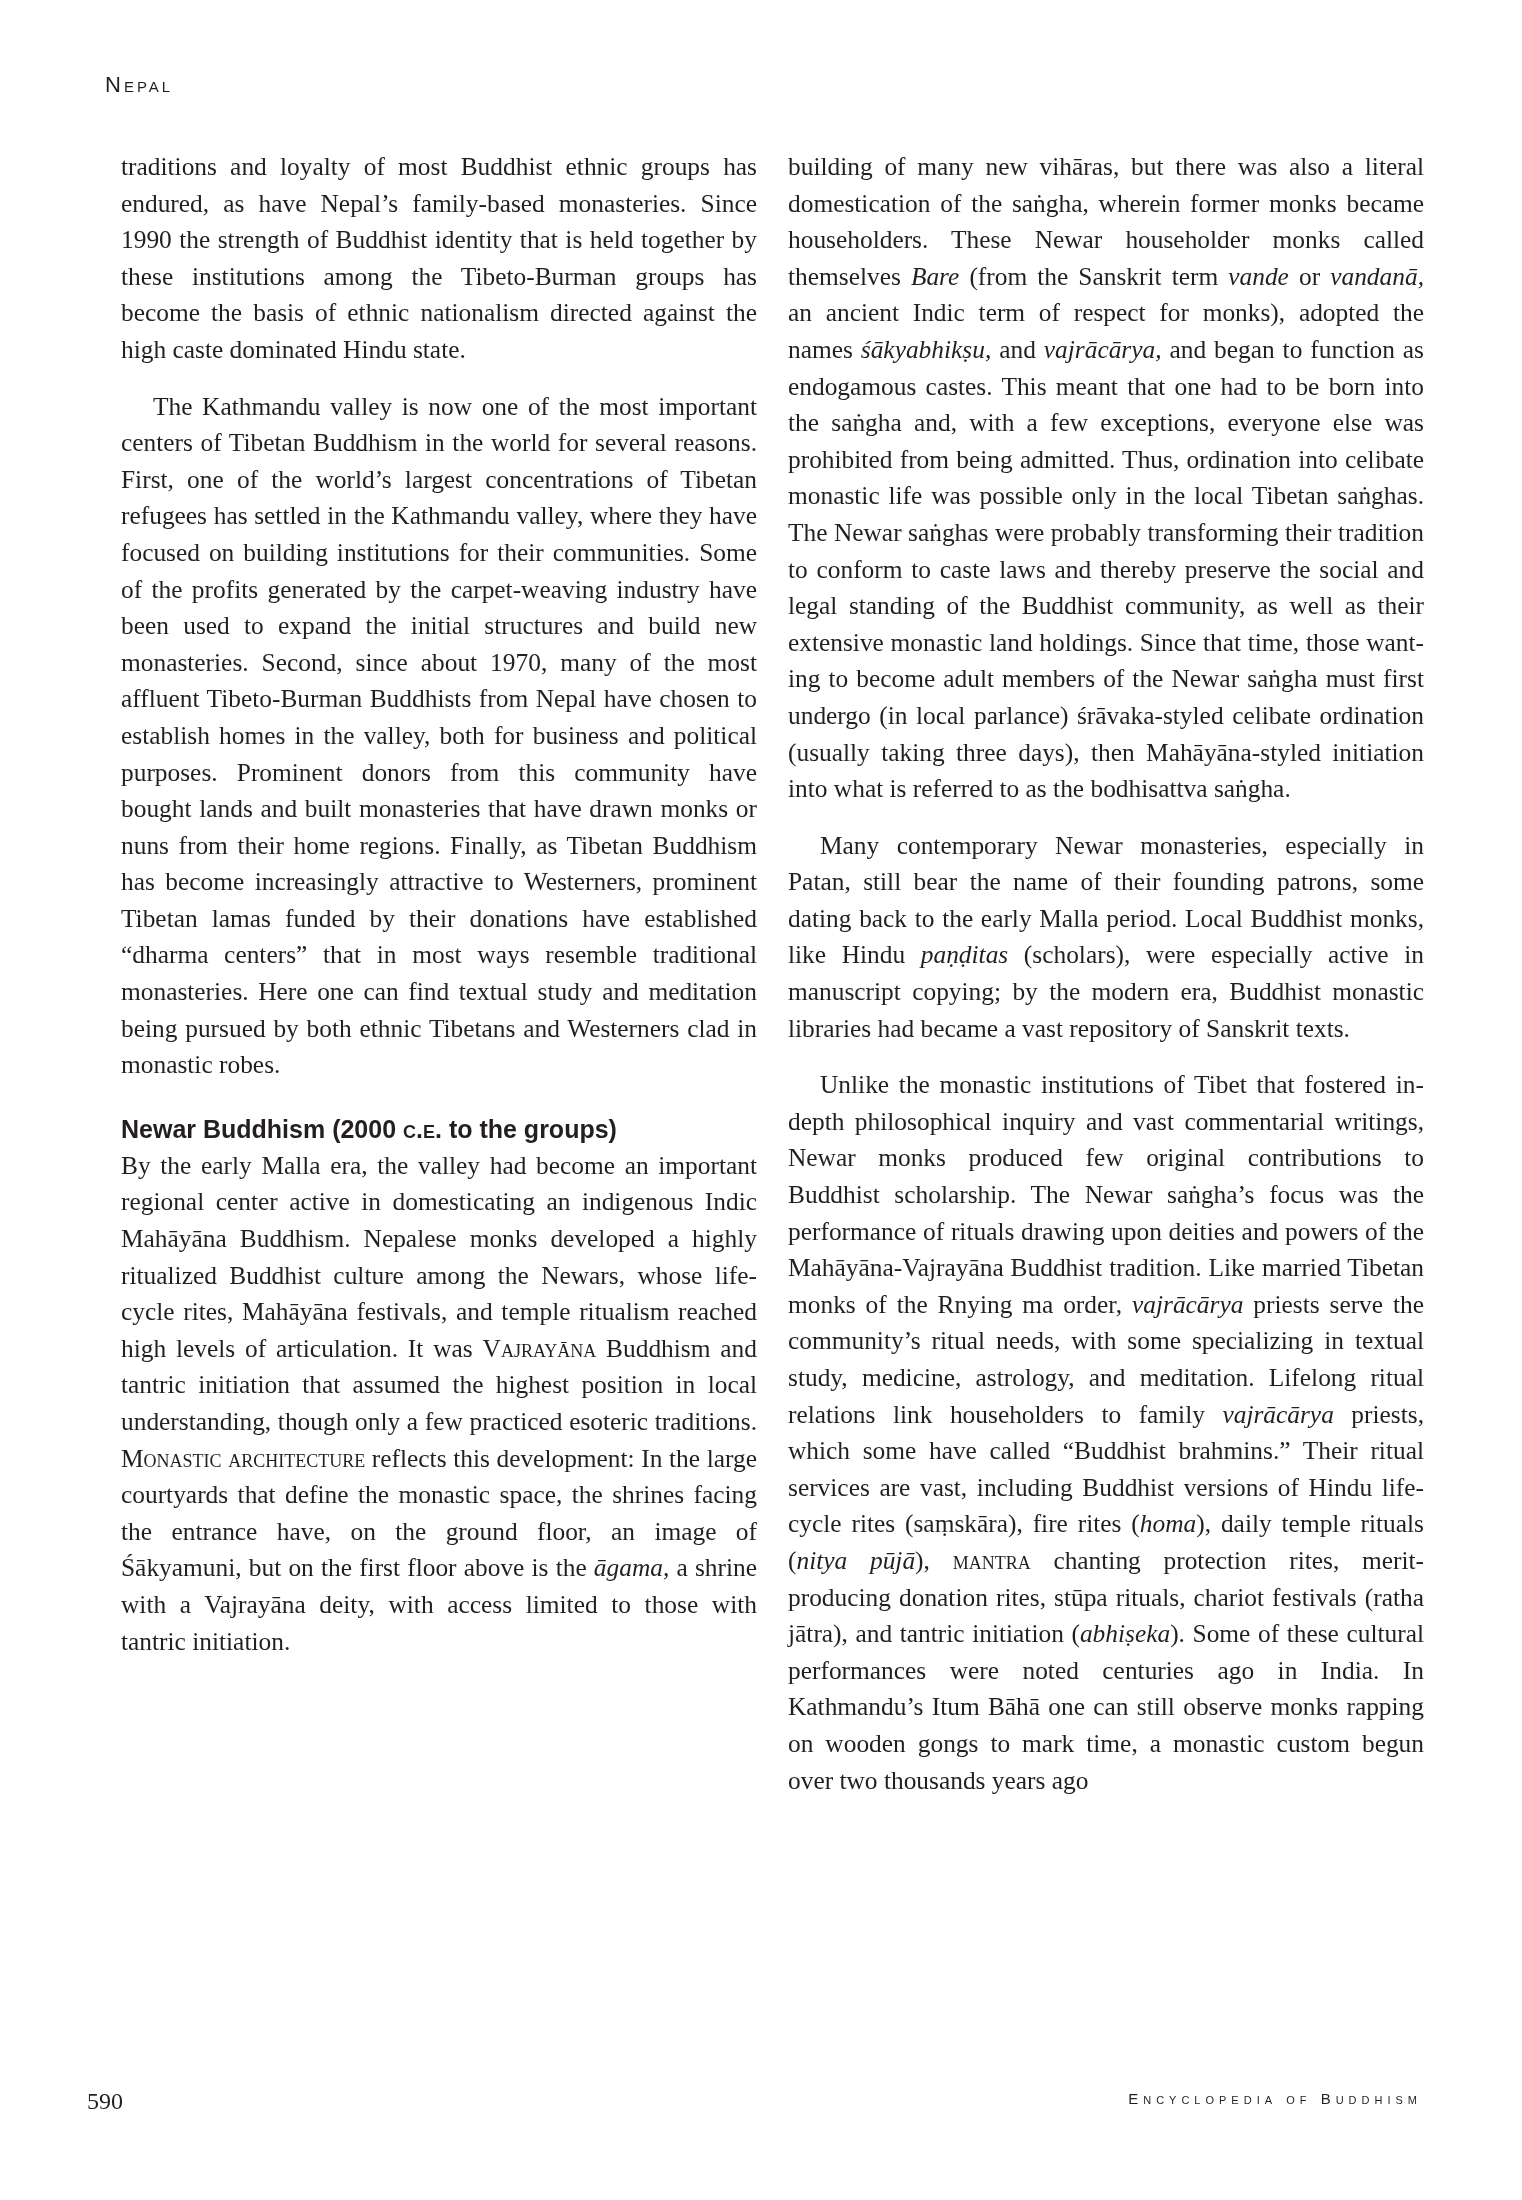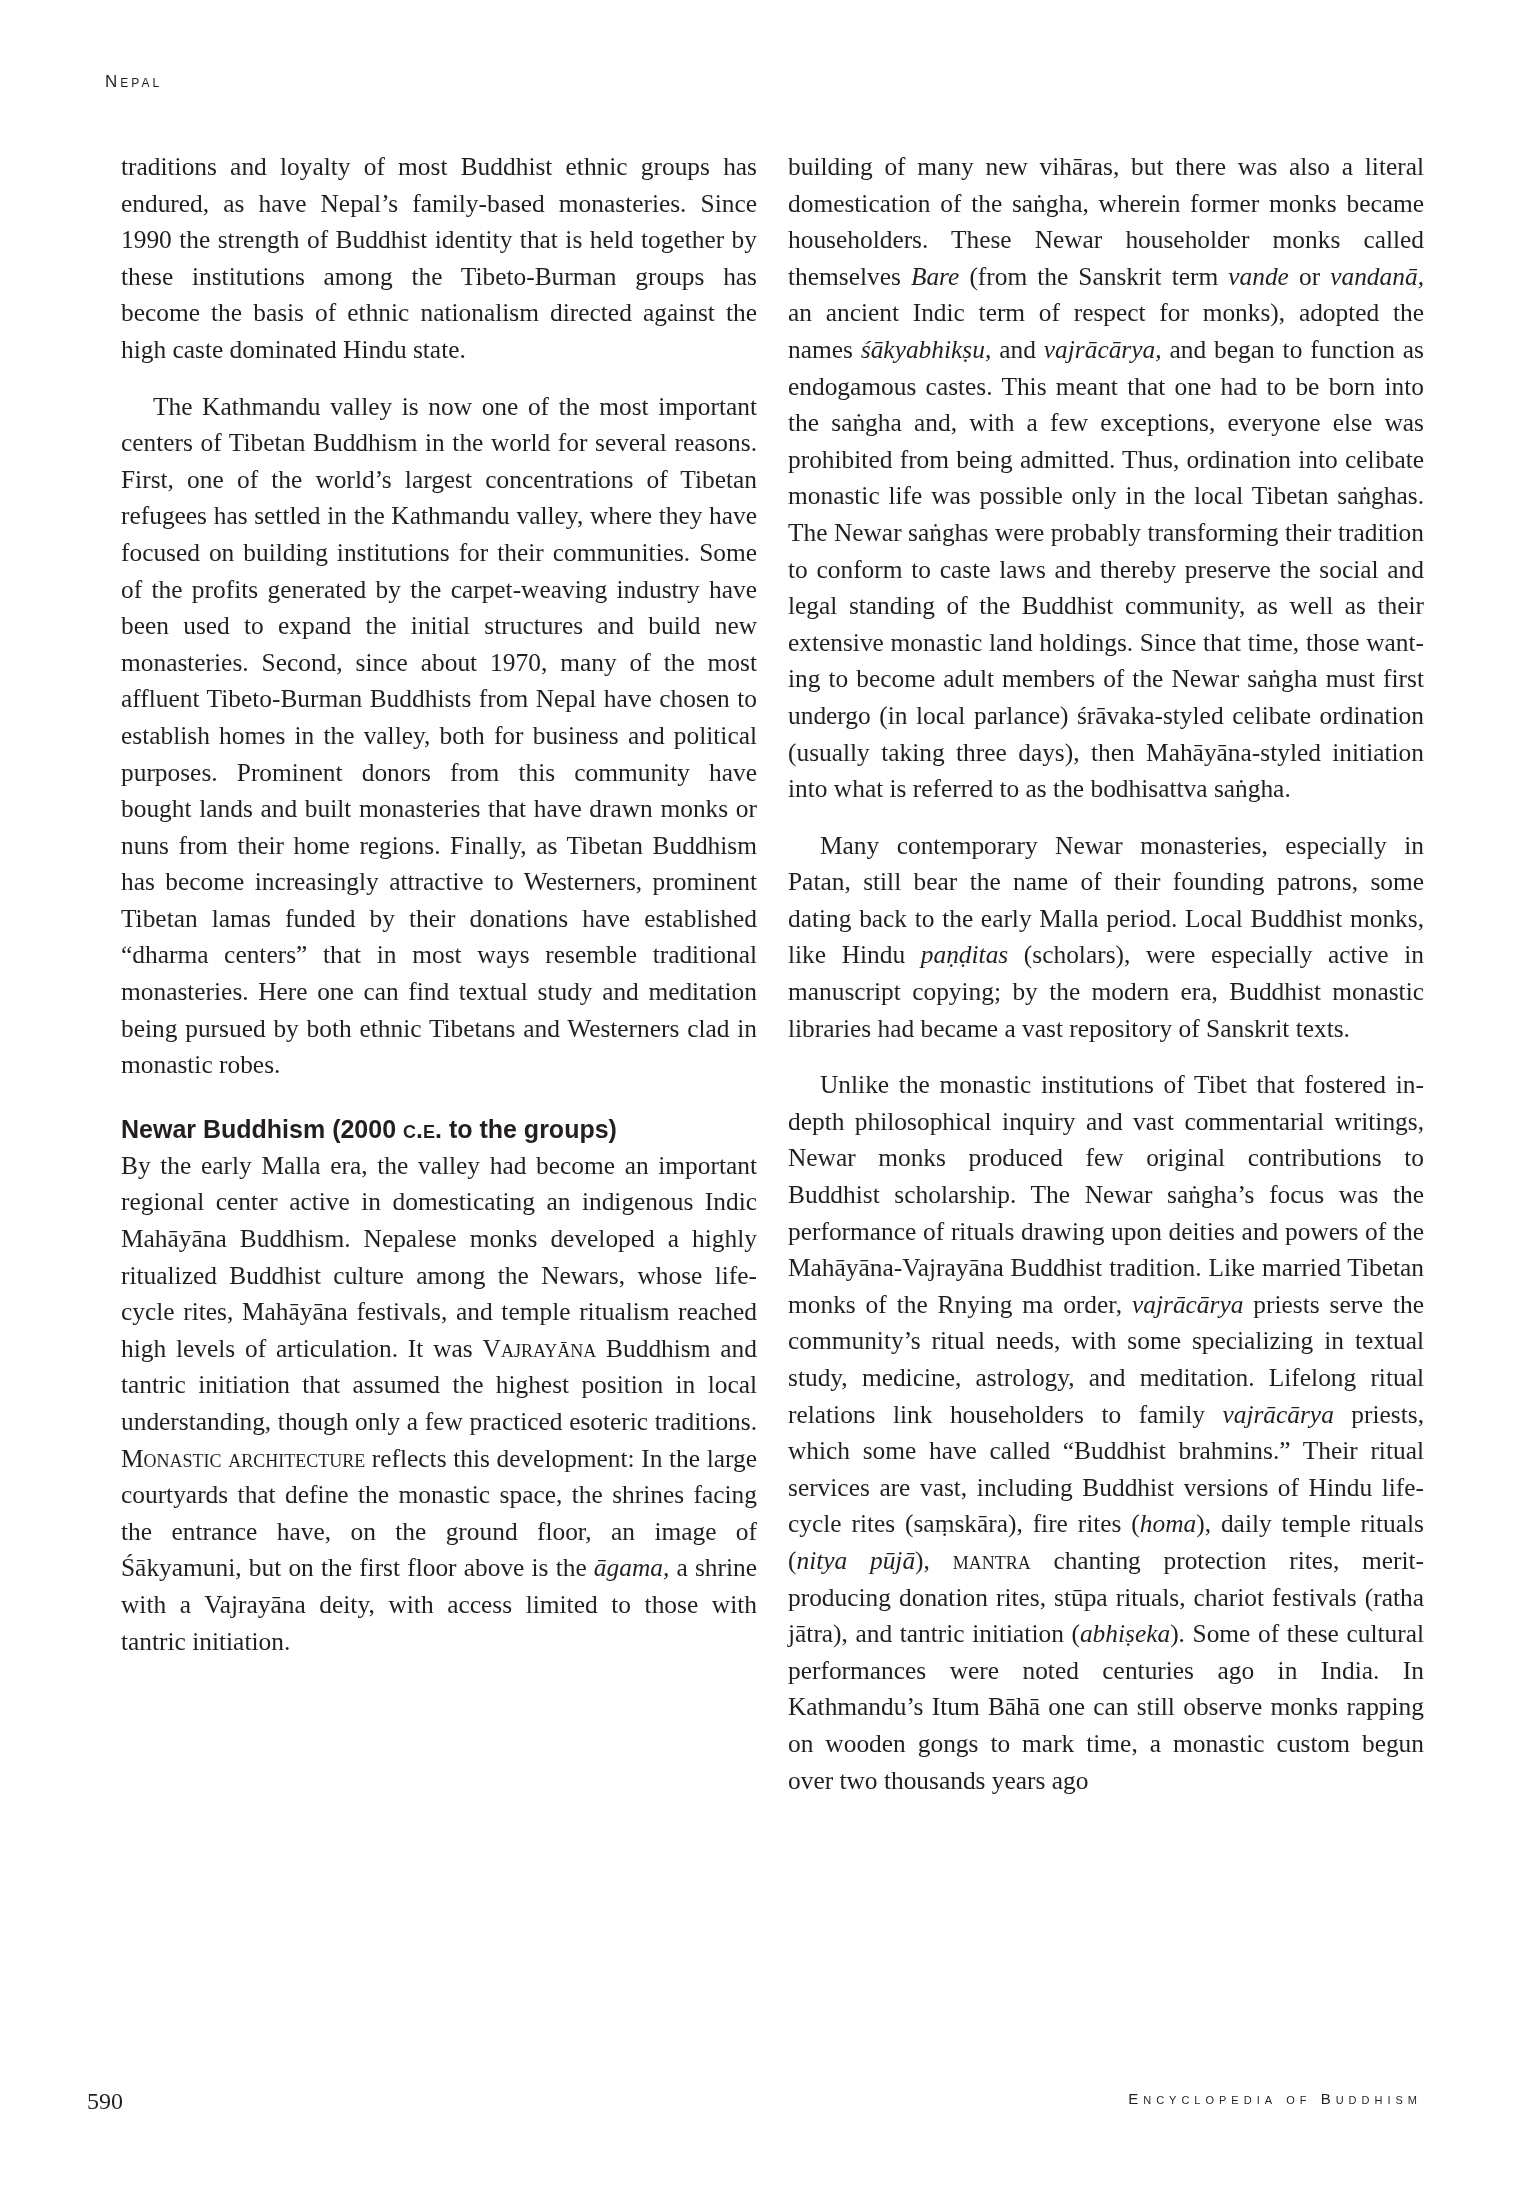--- a/index.html
+++ b/index.html
@@ -3,21 +3,21 @@
 <meta charset="utf-8">
 <style>
   html, body { margin: 0; padding: 0; background: #ffffff; }
   body {
     width: 1522px; height: 2200px; position: relative; overflow: hidden;
     color: #231f20;
     font-family: "Liberation Serif", "DejaVu Serif", serif;
   }
   .running-head {
     position: absolute; left: 105px; top: 72px;
-    font-size: 17px; letter-spacing: 3px; font-variant: small-caps;
+    font-size: 22px; letter-spacing: 3px; font-variant: small-caps;
     font-family: "Liberation Sans", "DejaVu Sans", sans-serif;
   }
   .col {
     position: absolute; top: 148px; width: 636px;
     font-size: 25.4px; line-height: 36.6px;
     text-align: justify; hyphens: manual;
   }
   .col-left { left: 121px; }
   .col-right { left: 788px; }
   .col p { margin: 0 0 12px 0; }

